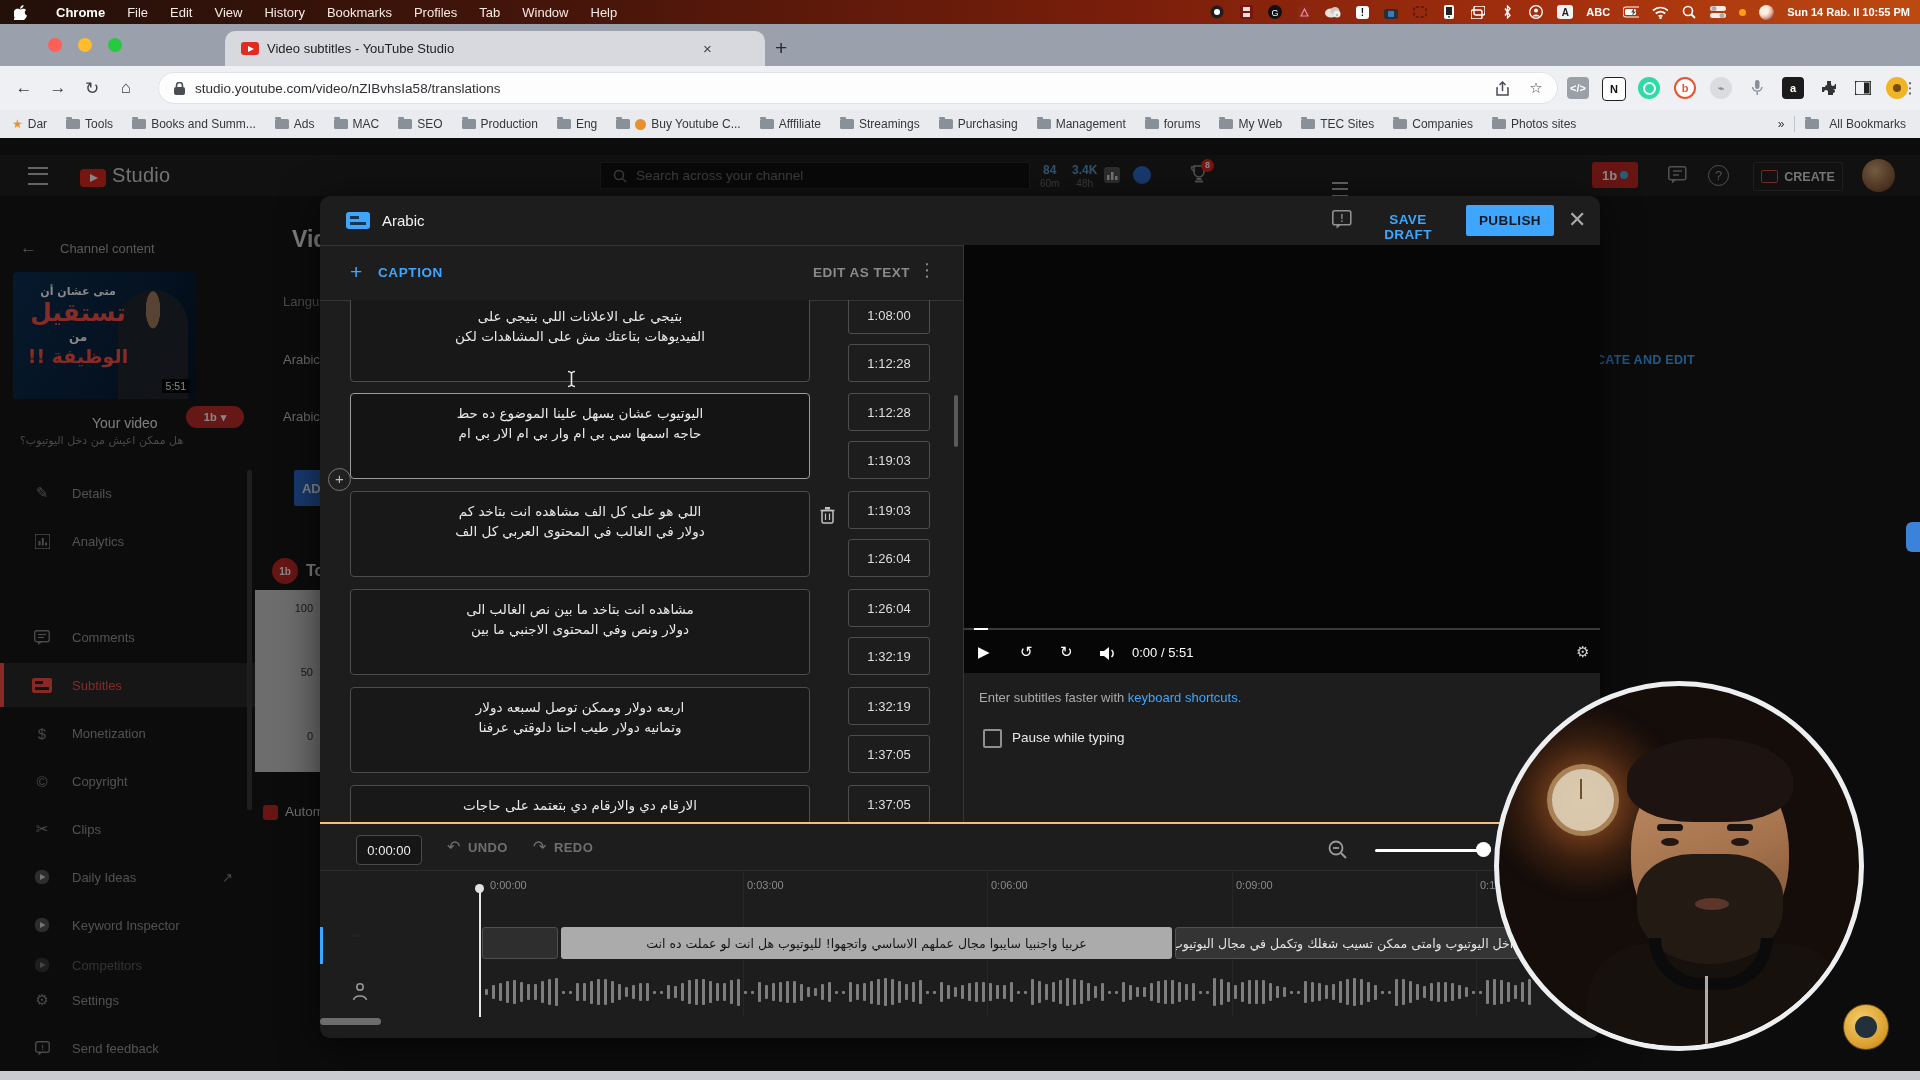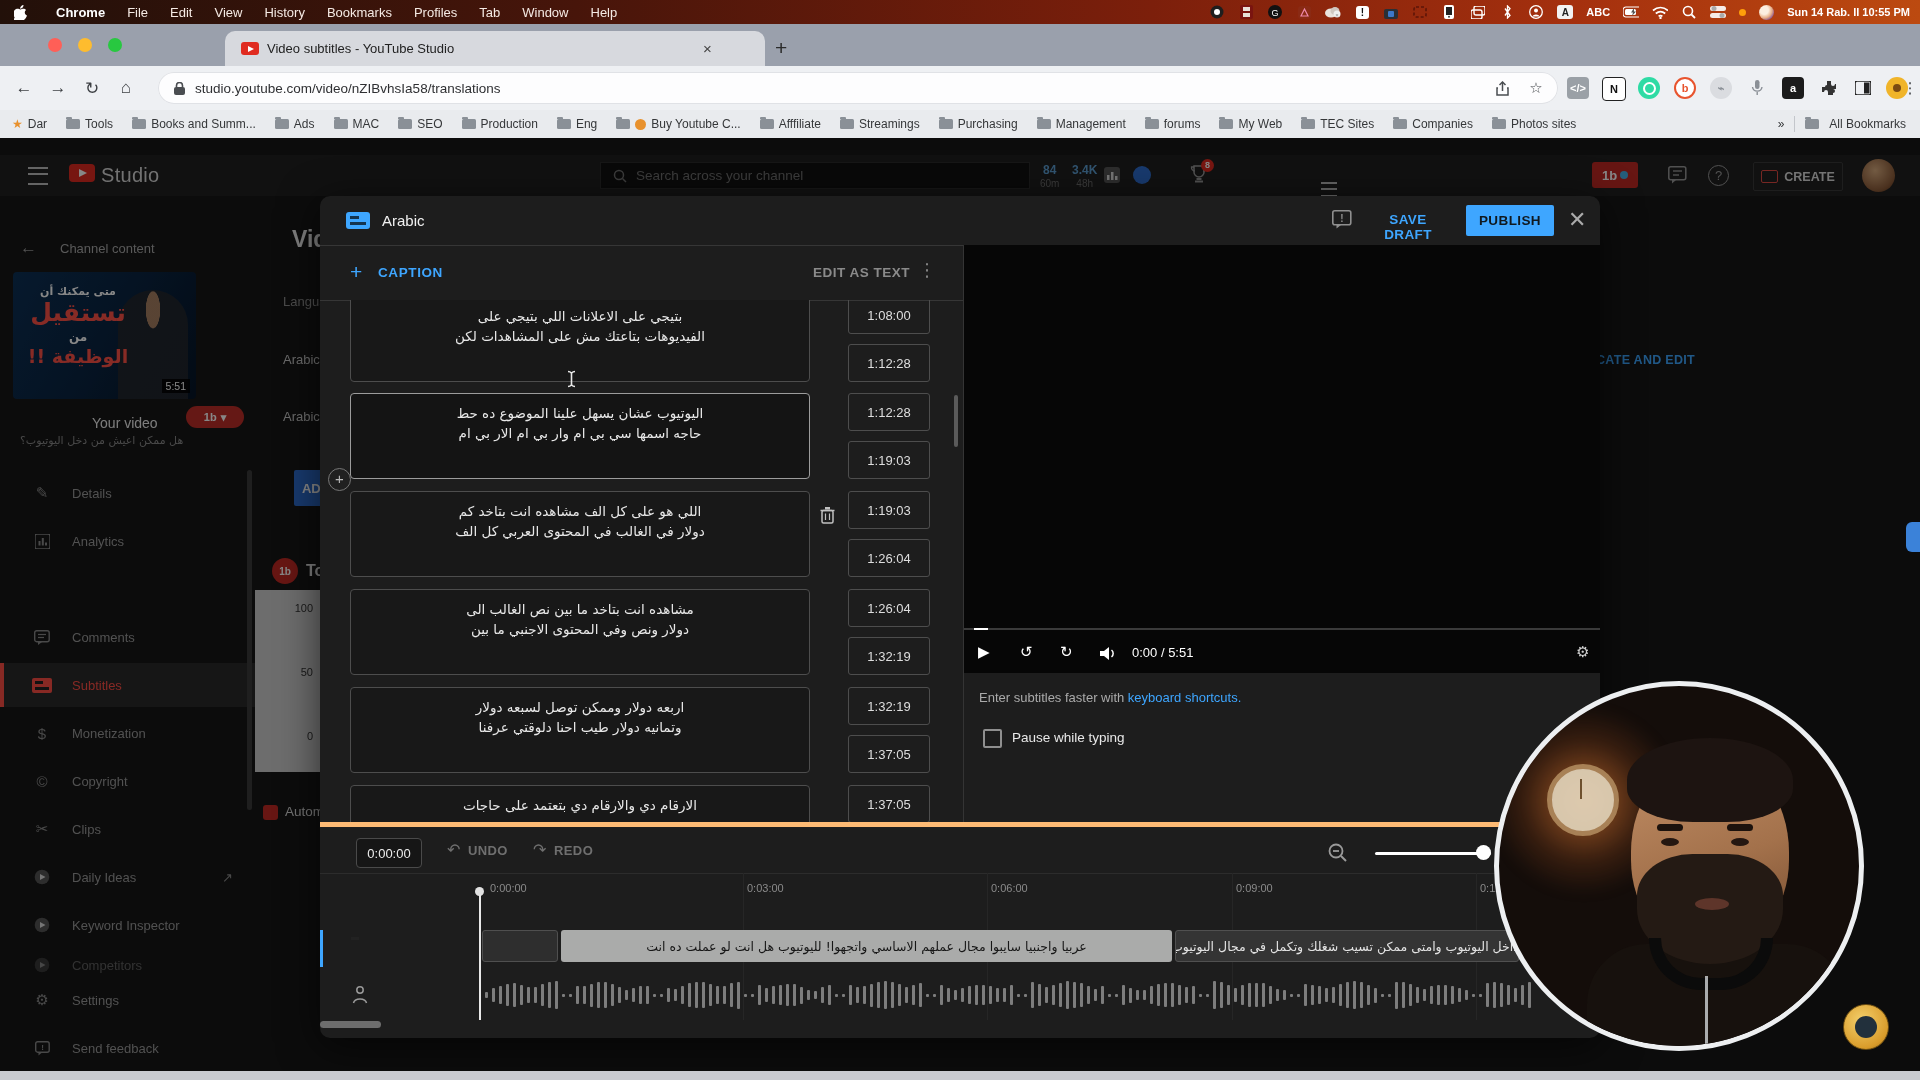--- a/index.html
+++ b/index.html
@@ -52,21 +52,21 @@
   .bm .star{color:#e8912d;font-size:12px;}
   .bm .pers{width:11px;height:11px;border-radius:50%;background:#e8912d;}
   #bm-right{position:absolute;right:14px;top:0;height:28px;display:flex;align-items:center;gap:10px;font-size:12px;color:#353739;}
   #bm-right .sep{width:1px;height:16px;background:#c3c6cb;}
 
   
   #page{left:0;top:138px;width:1920px;height:942px;background:#171717;z-index:1;color:#ddd;}
   #topbar{left:0;top:17px;width:1920px;height:41px;background:#202020;display:flex;align-items:center;}
   .hamb{width:20px;height:14px;border-top:2px solid #bdbdbd;border-bottom:2px solid #bdbdbd;position:relative;}
   .hamb::after{content:"";position:absolute;left:0;top:4px;width:100%;height:2px;background:#bdbdbd;}
-  #yt-logo{display:flex;align-items:flex-start;gap:6px;margin-left:21px;}
+  #yt-logo{display:flex;align-items:flex-end;gap:6px;margin-left:32px;}
   #yt-logo .play{width:26px;height:18px;background:#e02b20;border-radius:4px;position:relative;}
   #yt-logo .play::after{content:"";position:absolute;left:9.5px;top:4.5px;border-left:8px solid #fff;border-top:4.5px solid transparent;border-bottom:4.5px solid transparent;}
   #yt-logo .word{color:#d7d7d7;font-size:20px;letter-spacing:.3px;}
   #searchbox{position:absolute;left:600px;top:7px;width:430px;height:27px;background:#121212;border:1px solid #2d2d2d;display:flex;align-items:center;color:#717171;font-size:13.5px;gap:9px;padding-left:12px;box-sizing:border-box;}
   .vstat{text-align:center;line-height:11px;}
   .vstat .n{color:#5d9fd4;font-size:12px;font-weight:bold;}
   .vstat .s{color:#6f6f6f;font-size:10px;}
   #vidiq-box{position:absolute;left:1592px;top:7px;width:46px;height:26px;background:#c22a24;border-radius:3px;color:#fff;font-weight:bold;font-size:13px;display:flex;align-items:center;justify-content:center;gap:3px;}
   #vidiq-box .dot{width:8px;height:8px;border-radius:50%;background:#49b2e8;}
   #create-btn{position:absolute;left:1753px;top:7px;width:88px;height:27px;border:1px solid #3a3a3a;border-radius:2px;display:flex;align-items:center;justify-content:center;gap:6px;color:#dcdcdc;font-size:12.5px;font-weight:bold;}
@@ -151,21 +151,21 @@
   #vprog{left:0px;top:383px;width:636px;height:2px;background:#3a3a3a;}
   #vprog .done{position:absolute;left:10px;top:0;width:14px;height:2px;background:#fff;}
   .pc{position:absolute;top:398px;color:#fff;}
   #vtime{font-size:13px;color:#fff;}
   #tip{left:659px;top:494px;font-size:13px;color:#aaa;}
   #tip a{color:#3ea6ff;text-decoration:none;}
   #pause-chk{left:663px;top:533px;width:15px;height:15px;border:2px solid #8f8f8f;border-radius:2px;}
   #pause-lbl{left:692px;top:534px;font-size:13.5px;color:#e8e8e8;}
 
   
-  #m-bottom{left:0;top:626px;width:1280px;height:216px;border-top:5px solid #fdba74;}
+  #m-bottom{left:0;top:626px;width:1280px;height:216px;border-top:2px solid #fdba74;}
   #tc-box{left:36px;top:11px;width:64px;height:28px;border:1px solid #4a4a4a;border-radius:4px;background:#161616;color:#ededed;font-size:13px;display:flex;align-items:center;justify-content:center;}
   .ur{position:absolute;top:16px;color:#6f6f6f;font-size:13px;font-weight:bold;letter-spacing:.4px;}
   .uric{position:absolute;top:13px;color:#6f6f6f;font-size:16px;}
   #zoomout{left:1008px;top:16px;}
   #zslider{left:1055px;top:25px;width:116px;height:3px;background:#ec0;background:#fff;border-radius:2px;}
   #zhandle{left:1156px;top:18px;width:15px;height:15px;border-radius:50%;background:#fff;}
   #ruler{left:0;top:46px;width:1280px;height:30px;border-top:1px solid #2c2c2c;}
   .rlab{position:absolute;top:8px;font-size:11px;color:#8a8a8a;}
   .gline{position:absolute;top:46px;width:1px;height:147px;background:#262626;}
   #playhead-dot{left:155px;top:60px;width:9px;height:9px;border-radius:50%;background:#e2e2e2;}
@@ -541,21 +541,21 @@
         <span>CREATE</span>
       </span>
     <span id="avatar"></span>
   </div>
 
   <span id="sb-back" class="abs">←</span>
   <span id="sb-backlbl" class="abs">Channel content</span>
   <div id="thumb" class="abs">
     <span class="man"></span>
     <span class="tx ar">
-      <span class="l1">متى يمكنك أن</span><br>
+      <span class="l1">متى عشان أن</span><br>
       <span class="l2">تستقيل</span><br>
       <span class="l3">من</span><br>
       <span class="l4">الوظيفة !!</span>
     </span>
     <span class="dur">5:51</span>
   </div>
   <span id="yourvideo" class="abs">Your video</span>
   <span id="vq-pill" class="abs">
       <span>1b</span>
       <span>▾</span>

